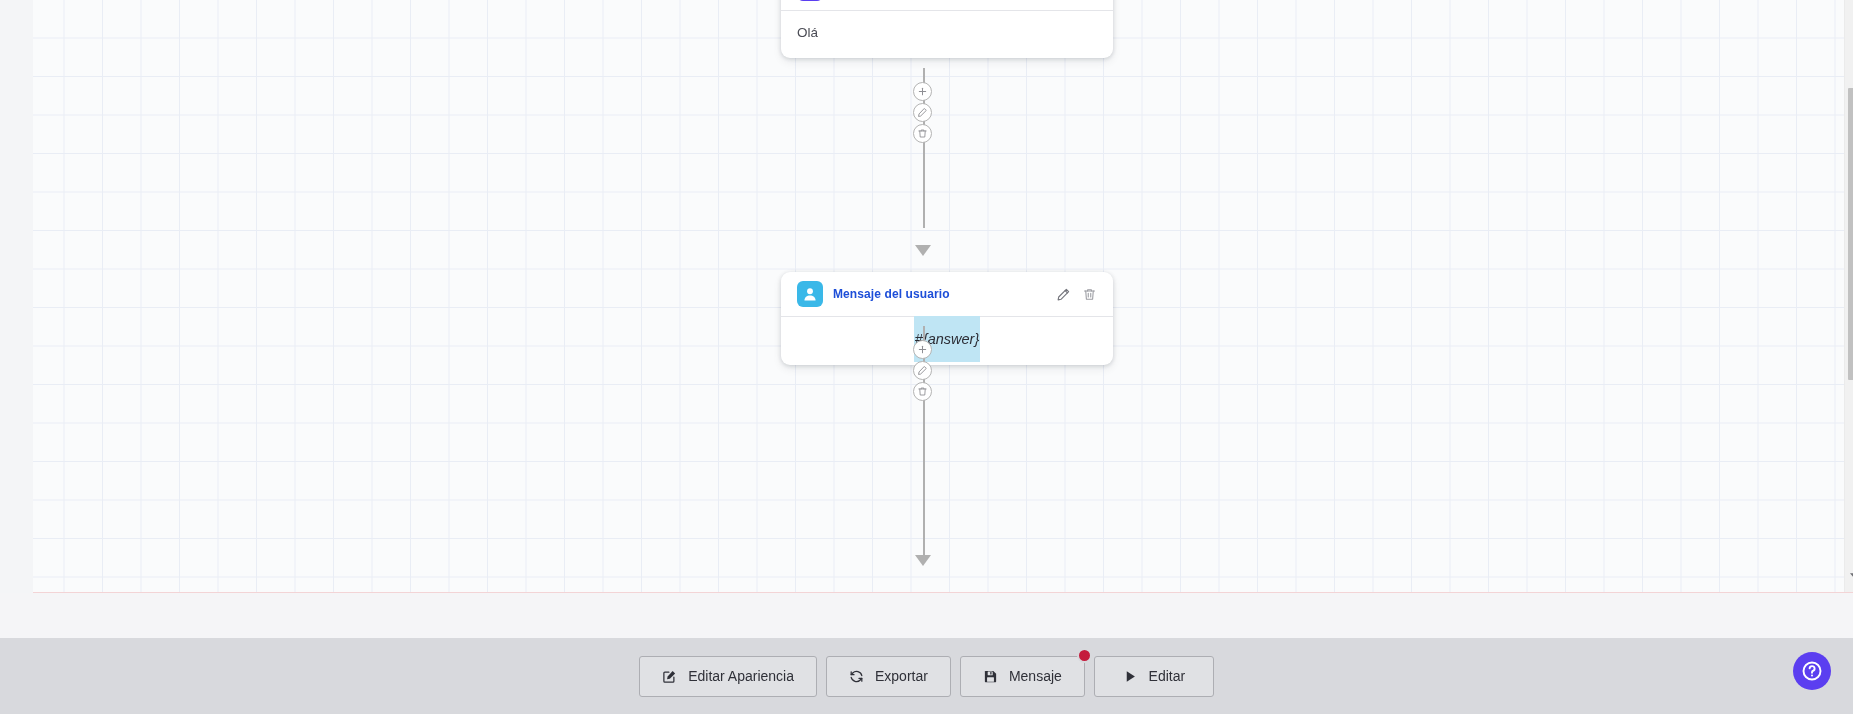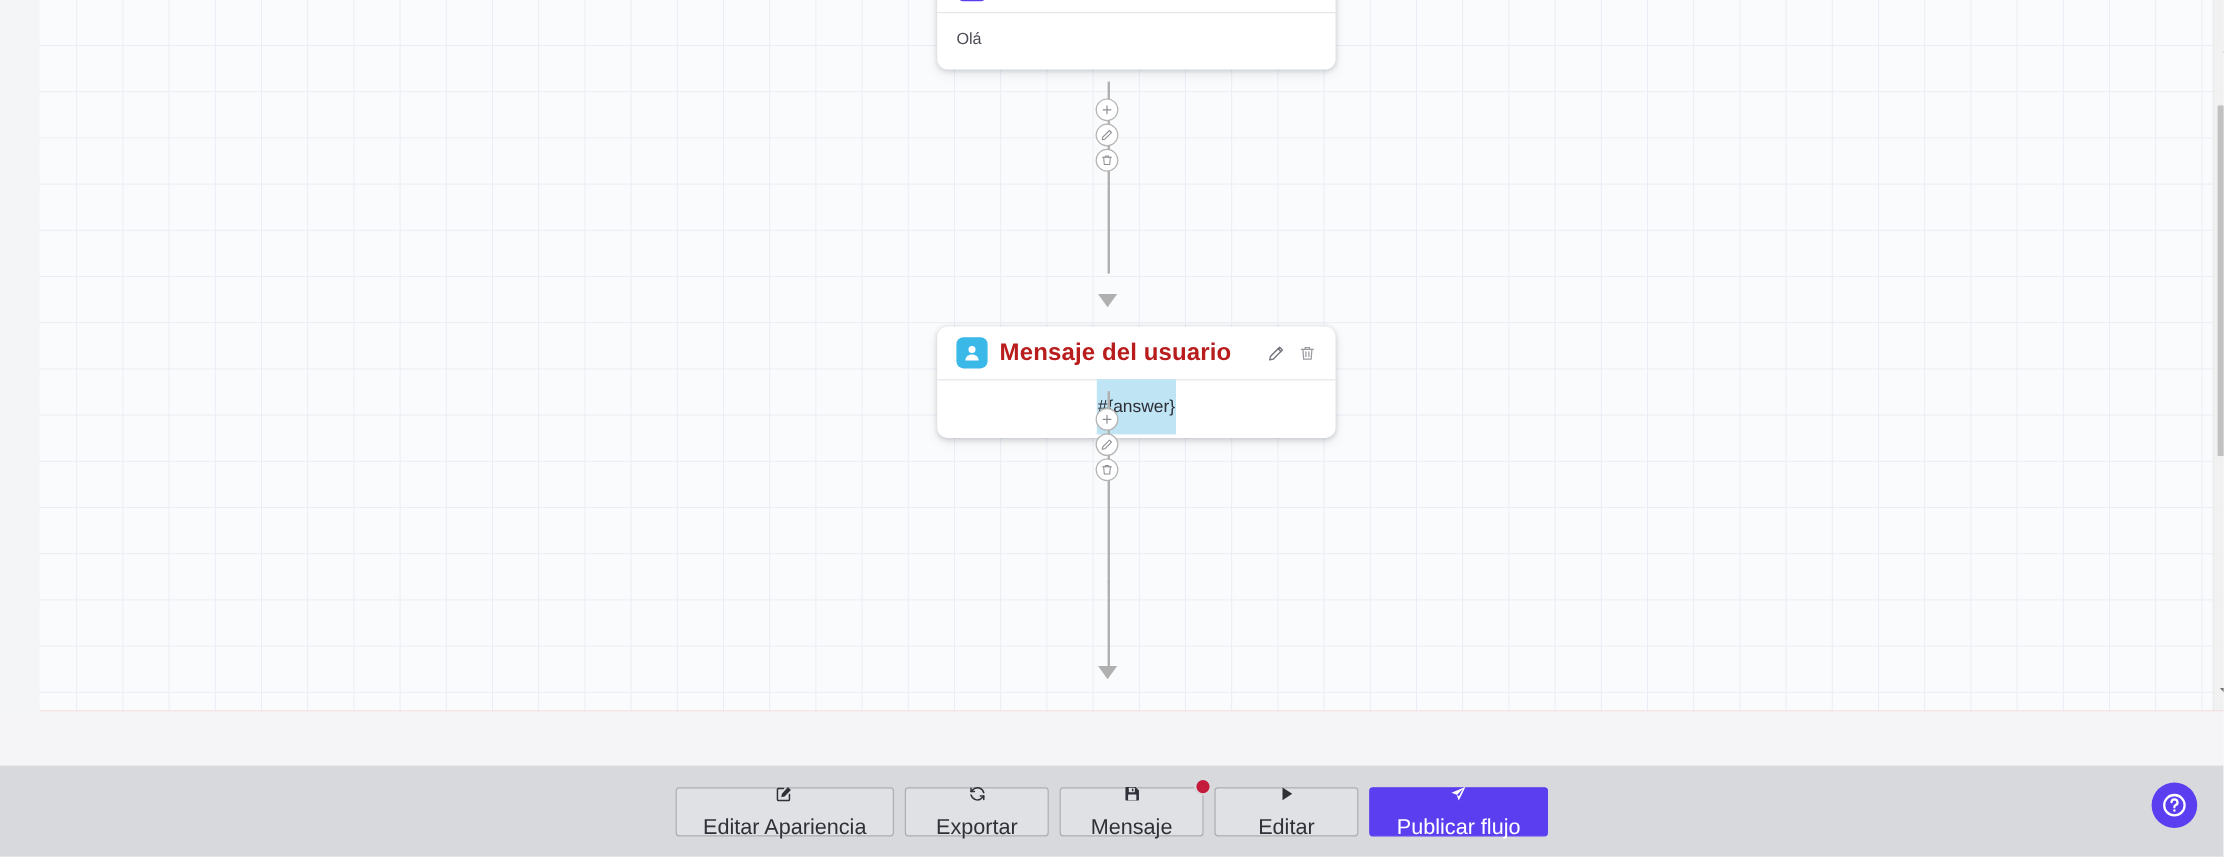--- a/index.html
+++ b/index.html
@@ -65,23 +65,23 @@
     gap: 10px;
   }
   .node-badge {
     width: 26px; height: 26px;
     border-radius: 6px;
     flex: 0 0 26px;
     display: flex; align-items: center; justify-content: center;
   }
   .node-badge svg { width: 18px; height: 18px; display:block; }
   .node-title {
-    font-size: 20px;
+    font-size: 12px;
     font-weight: bold;
-    color: #b91c1c;
+    color: #1d4ed8;
     letter-spacing: .1px;
     flex: 1 1 auto;
     white-space: nowrap;
   }
   .node-actions { display: flex; align-items: center; gap: 10px; }
   .icon-btn {
     width: 16px; height: 18px;
     display: flex; align-items:center; justify-content:center;
     cursor: pointer;
   }
@@ -94,20 +94,21 @@
   .node-body {
     padding: 14px 0 18px 0;
     font-size: 13.5px;
     color: #4b4c55;
     min-height: 30px;
   }
   .node-body.center { text-align: center; }
   .var-chip {
     background: #bfe5f4;
     color: #2c2d35;
+    font-style: italic;
     font-size: 14.5px;
     padding: 15px 1px;
   }
 
   
   #node-system { left: 748px; top: -34px; }
   
   #node-user   { left: 748px; top: 272px; }
 
   
@@ -188,25 +189,24 @@
     height: 41px;
     min-width: 120px;
     padding: 0 22px;
     background: #e0e1e4;
     border: 1px solid #adaeb3;
     border-radius: 3px;
     display: flex;
     align-items: center;
     justify-content: center;
     gap: 11px;
-    font-size: 18px;
+    font-size: 14px;
     color: #2f3038;
     cursor: pointer;
     white-space: nowrap;
-    flex-direction: column;
   }
   .tb-btn.primary {
     background: #5b3ef0;
     border-color: #5b3ef0;
     color: #ffffff;
   }
   .tb-btn svg { width: 15px; height: 15px; display: block; flex:0 0 15px; }
   .tb-btn .lbl { line-height: 1; }
   .tb-badge {
     position: absolute;
@@ -376,28 +376,20 @@
 
     <div class="tb-btn">
       <span>
         <svg viewBox="0 0 24 24" fill="#2f3038">
             <path d="M6 3.5l13 8.5-13 8.5z"></path>
           </svg>
       </span>
       <span class="lbl">Editar</span>
     </div>
 
-    <div class="tb-btn primary">
-      <span>
-        <svg viewBox="0 0 24 24" fill="#ffffff">
-            <path d="M21.5 2.5L2.5 10.6l7 2.6 2.6 7.8 3.2-6.1 5.9-12.4zM9.9 13.7l7.8-8.4-5.1 9.8z"></path>
-          </svg>
-      </span>
-      <span class="lbl">Publicar flujo</span>
-    </div>
 
 
     <div class="help-fab">
       <span>
         <svg viewBox="0 0 24 24" fill="none" stroke="#ffffff" stroke-width="1.9" stroke-linecap="round">
           <circle cx="12" cy="12" r="8.5"></circle>
           <path d="M9.6 9.4a2.5 2.5 0 1 1 3.2 2.6c-.6.25-.8.8-.8 1.4v.4"></path>
           <circle cx="12" cy="16.4" r="1" fill="#ffffff" stroke="none"></circle>
         </svg>
       </span>

